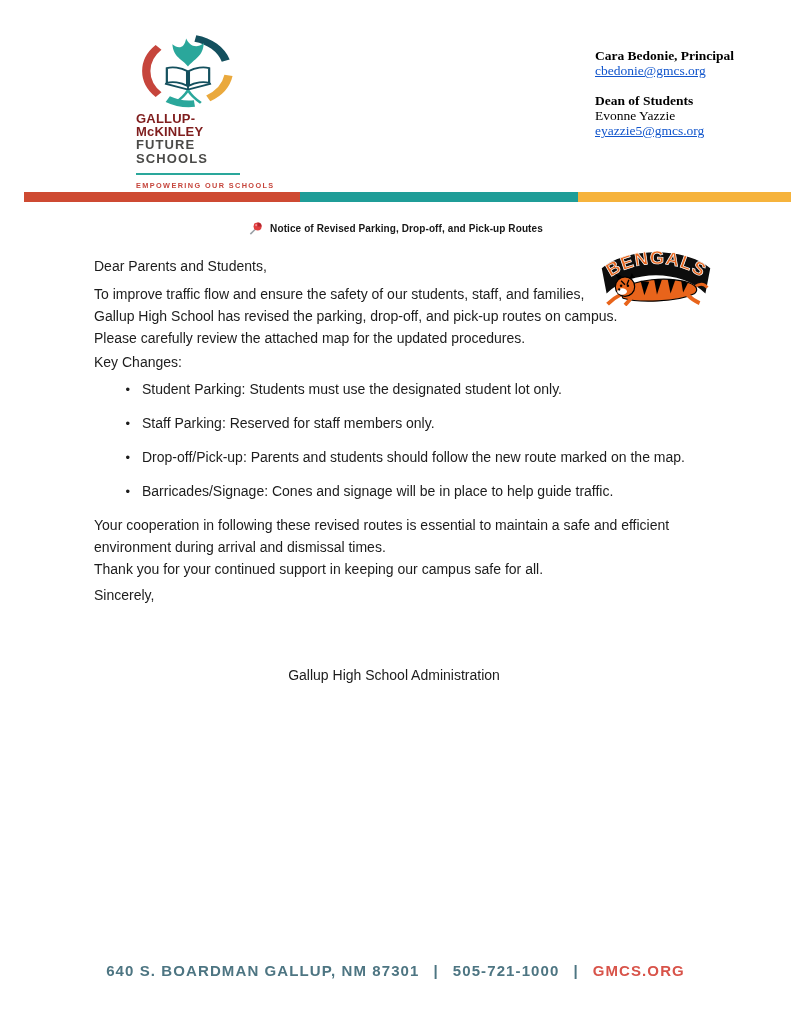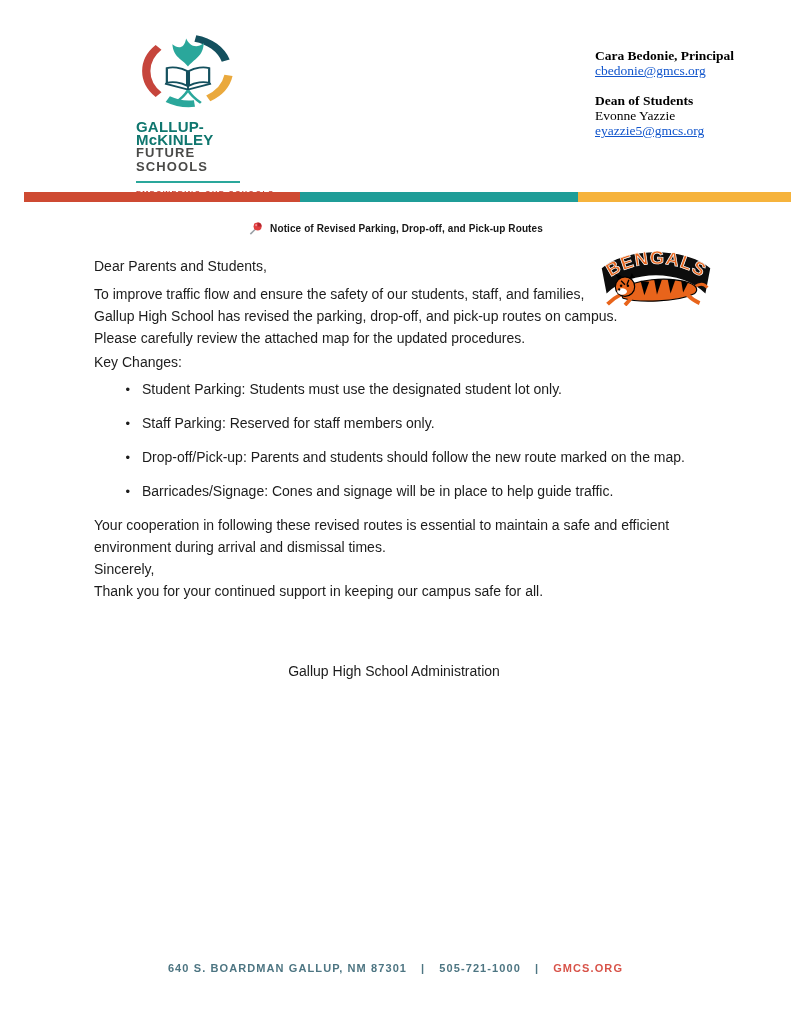--- a/index.html
+++ b/index.html
@@ -6,21 +6,21 @@
   html,body { background:#ffffff; }
   .page {
     position:relative; width:791px; height:1024px; margin:0 auto;
     background:#ffffff; overflow:hidden;
     font-family:"Liberation Sans", sans-serif; color:#1c1c1c;
   }
 
   
   .logo-block { position:absolute; left:136px; top:34px; width:116px; text-align:left; }
   .logo-emblem { display:block; margin-left:6px; }
-  .logo-name1 { font-size:15px; font-weight:bold; letter-spacing:.2px; color:#0f766e; line-height:13px; margin-top:12px; }
+  .logo-name1 { font-size:13px; font-weight:bold; letter-spacing:.2px; color:#7f1d1d; line-height:13px; margin-top:4px; }
   .logo-name2 { font-size:13px; font-weight:bold; letter-spacing:1.1px; color:#4a4a48; line-height:14px; }
   .logo-rule  { height:2px; background:#2aa79b; width:104px; margin:7px 0 6px 0; }
   .logo-tagline { font-size:7.3px; font-weight:bold; letter-spacing:1.4px; color:#c6453c; white-space:nowrap; }
 
   
   .contact-block { position:absolute; left:595px; top:48px; width:200px;
     font-family:"Liberation Serif", serif; font-size:13.5px; line-height:15px; color:#000; }
   .contact-title { font-weight:bold; }
   .contact-email a, .contact-email { color:#1155cc; text-decoration:underline; cursor:pointer; }
   .contact-gap { height:15px; }
@@ -48,21 +48,21 @@
   .bullet-dot { width:24px; text-align:right; padding-right:12px; flex:0 0 48px; }
   .bullet-dot span { font-size:13px; }
   .bullet-text { white-space:nowrap; }
   .para.p2 { margin-bottom:0; }
   .para.p3 { margin-bottom:4px; }
   .closing { margin-bottom:0; }
   .signature { margin-top:58px;text-align:center; }
 
   
   .footer { position:absolute; left:0; top:962px; width:100%; text-align:center;
-    font-size:11px; font-weight:bold; letter-spacing:1.1px; color:#4d7582; }
+    font-size:15px; font-weight:bold; letter-spacing:1.1px; color:#4d7582; }
   .footer .sep { margin:0 14px; color:#4d7582; }
   .footer .site { color:#d85349; cursor:pointer; }
 </style>
 </head>
 <body>
 
 <div class="page">
 
   <div class="logo-block">
     <svg class="logo-emblem" width="92" height="74" viewBox="0 0 100 100" preserveAspectRatio="none">
@@ -165,22 +165,22 @@
       <div class="bullet-dot"><span>•</span></div>
       <div class="bullet-text">Drop-off/Pick-up: Parents and students should follow the new route marked on the map.</div>
     </div>
     <div class="bullet-row">
       <div class="bullet-dot"><span>•</span></div>
       <div class="bullet-text">Barricades/Signage: Cones and signage will be in place to help guide traffic.</div>
     </div>
 
     <div class="para p2">Your cooperation in following these revised routes is essential to maintain a safe and efficient
 environment during arrival and dismissal times.</div>
+    <div class="para p3">Thank you for your continued support in keeping our campus safe for all.</div>
     <div class="para closing">Sincerely,</div>
-    <div class="para p3">Thank you for your continued support in keeping our campus safe for all.</div>
     <div class="signature">Gallup High School Administration</div>
   </div>
 
   <div class="footer">
     <span>640 S. BOARDMAN  GALLUP, NM 87301</span><span class="sep">|</span><span>505-721-1000</span><span class="sep">|</span><span class="site">GMCS.ORG</span>
   </div>
 
 </div>
 
 </body></html>

